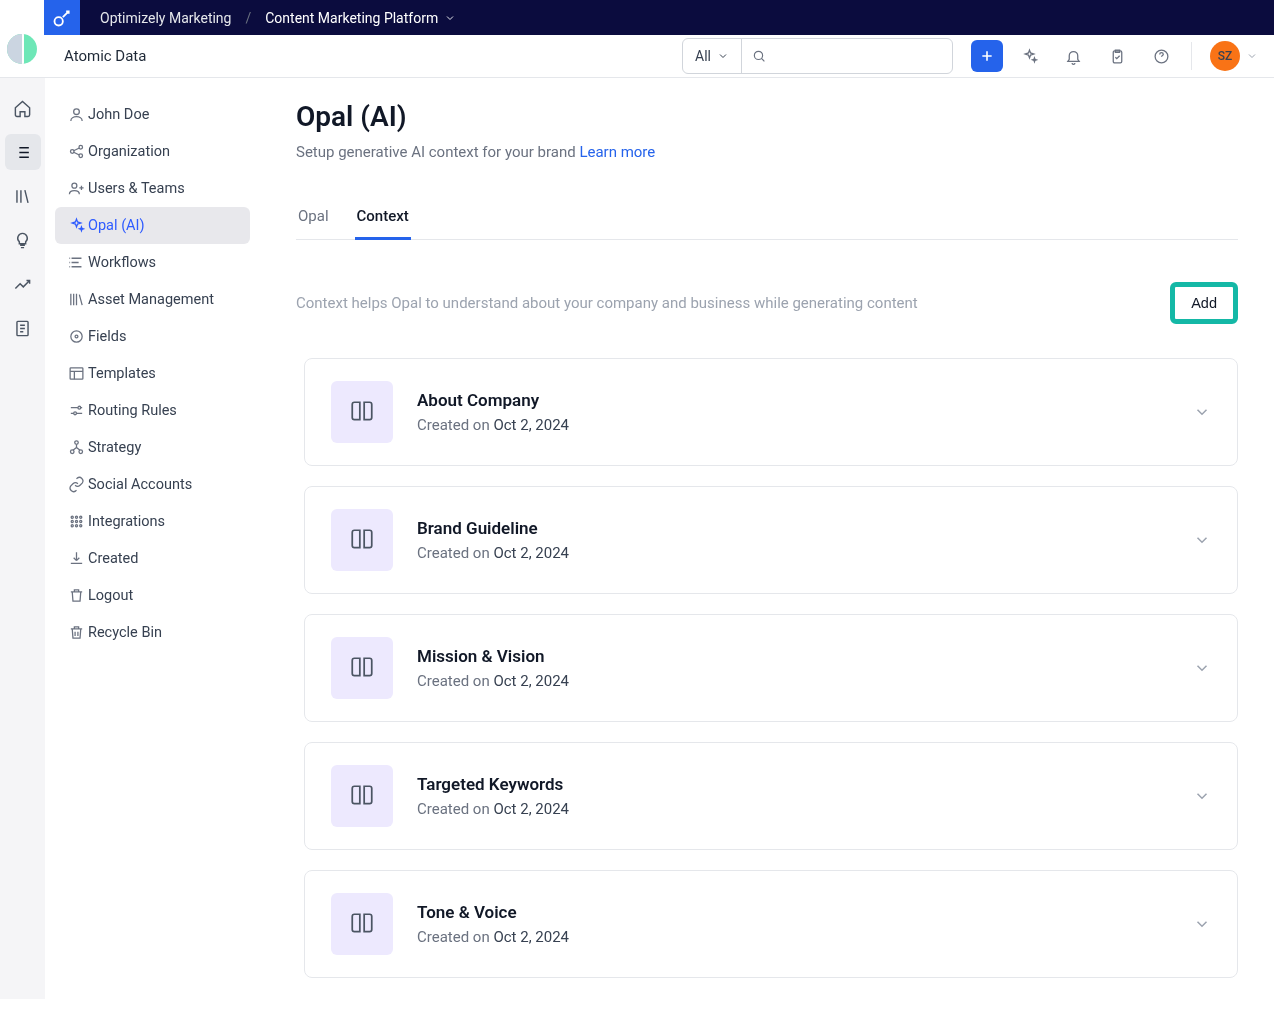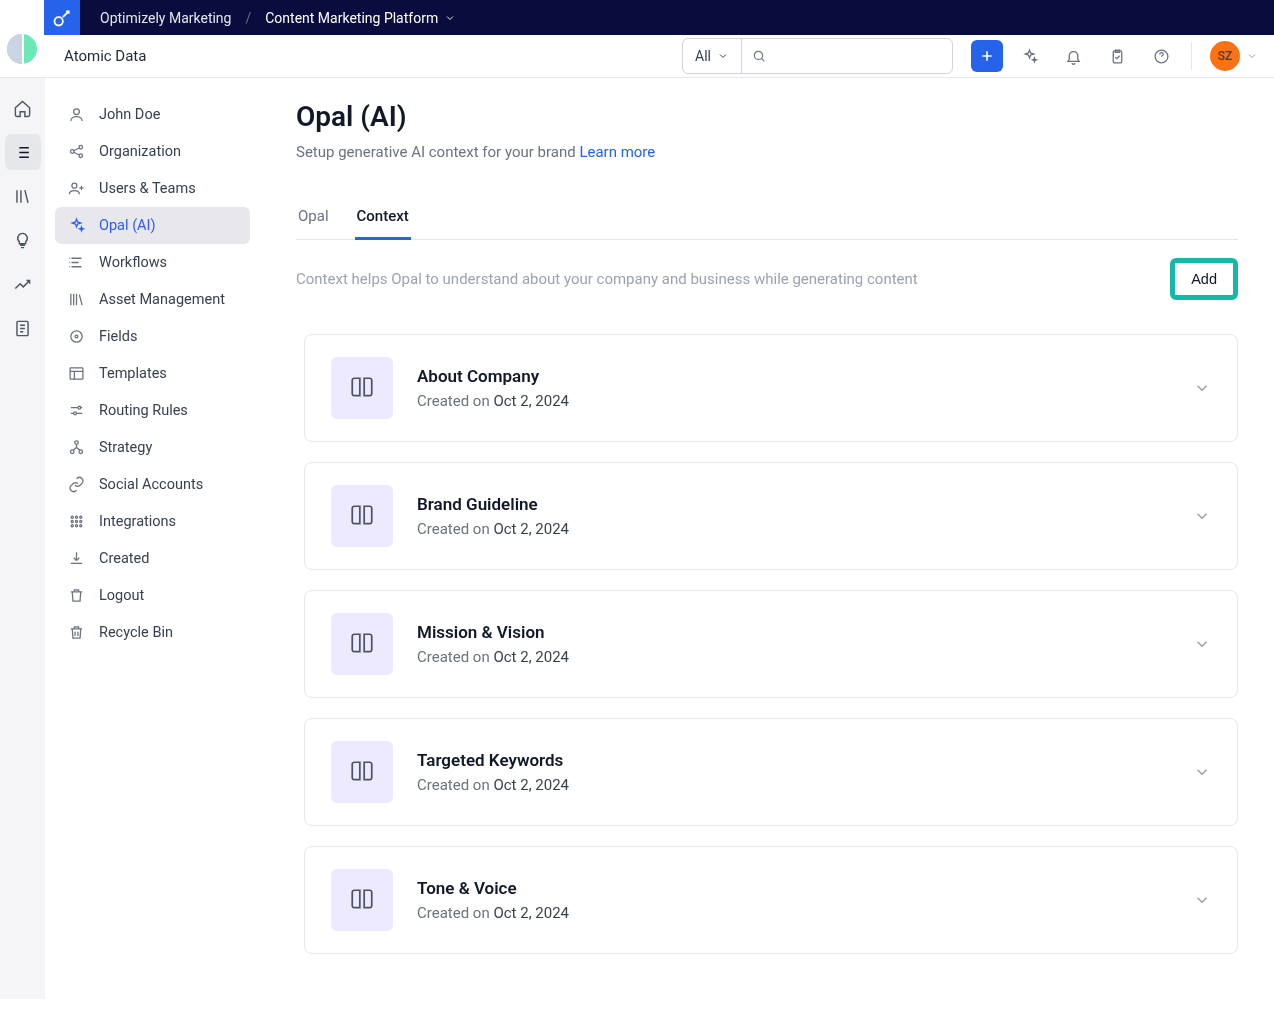--- a/index.html
+++ b/index.html
@@ -23,32 +23,32 @@
 .divider-v { width: 1px; height: 28px; background: #e5e7eb; margin: 0 4px; }
 .avatar { width: 30px; height: 30px; border-radius: 50%; background: #f97316; display: flex; align-items: center; justify-content: center; font-size: 12px; font-weight: 500; color: #374151; }
 .avatar-wrap { display: flex; align-items: center; gap: 6px; cursor: pointer; padding-left: 6px; }
 .layout { display: flex; height: calc(100vh - 90px); }
 .leftrail { width: 45px; background: #f5f5f7; display: flex; flex-direction: column; align-items: center; padding-top: 12px; gap: 8px; position: relative; }
 .leftrail-avatar { width: 30px; height: 30px; border-radius: 50%; background: #6ee7b7; position: absolute; top: -44px; left: 7px; overflow: hidden; }
 .leftrail-avatar::after { content:''; position:absolute; left:0; top:0; width:50%; height:100%; background:#cbd5e1; border-right: 2px solid #fff; }
 .rail-item { width: 36px; height: 36px; display: flex; align-items: center; justify-content: center; border-radius: 6px; cursor: pointer; color: #4b5563; }
 .rail-item.active { background: #e5e7eb; color: #111827; }
 .sidebar { width: 215px; background: #fff; padding: 18px 10px; }
-.sb-item { display: flex; align-items: center; gap: 14px; padding: 10px 12px; border-radius: 6px; cursor: pointer; font-size: 14.5px; color: #374151; }
+.sb-item { display: flex; align-items: center; gap: 3px; padding: 10px 12px; border-radius: 6px; cursor: pointer; font-size: 14.5px; color: #374151; }
 .sb-item .icon { width: 18px; display:flex; align-items:center; justify-content:center; color: #6b7280; }
 .sb-item.active { background: #e8e8ec; color: #2e5bff; }
 .sb-item.active .icon { color: #2e5bff; }
 .main { flex: 1; padding: 22px 36px 40px 36px; overflow-y: auto; }
 .page-title { font-size: 28px; font-weight: 600; color: #111827; margin-bottom: 10px; }
 .page-sub { font-size: 15px; color: #6b7280; }
 .page-sub a { color: #2563eb; text-decoration: none; }
 .tabs { display: flex; gap: 24px; border-bottom: 1px solid #e5e7eb; margin-top: 36px; }
 .tab { padding: 10px 2px 12px 2px; font-size: 15px; color: #6b7280; cursor: pointer; border-bottom: 3px solid transparent; margin-bottom: -1px; }
 .tab.active { color: #111827; font-weight: 500; border-bottom-color: #2563eb; }
-.section-row { display: flex; align-items: center; justify-content: space-between; margin-top: 18px; gap: 24px; }
+.section-row { display: flex; align-items: center; justify-content: space-between; margin-top: 42px; gap: 24px; }
 .section-desc { font-size: 15px; color: #9ca3af; }
 .btn-outline { border: 5px solid #14b8a6; background: #fff; padding: 8px 16px; border-radius: 6px; font-size: 14.5px; cursor: pointer; color: #111827; }
 .cards { margin-top: 34px; display: flex; flex-direction: column; gap: 20px; padding-left: 8px; }
 .card { border: 1px solid #e5e7eb; border-radius: 8px; padding: 22px 26px; display: flex; align-items: center; gap: 24px; cursor: pointer; }
 .card-icon { width: 62px; height: 62px; background: #ede9fe; border-radius: 6px; display: flex; align-items: center; justify-content: center; color: #4b5563; }
 .card-body { flex: 1; }
 .card-title { font-size: 17px; font-weight: 600; color: #111827; margin-bottom: 6px; }
 .card-meta { font-size: 15px; color: #6b7280; }
 .card-meta .date { color: #374151; }
 .card-chev { color: #9ca3af; }

